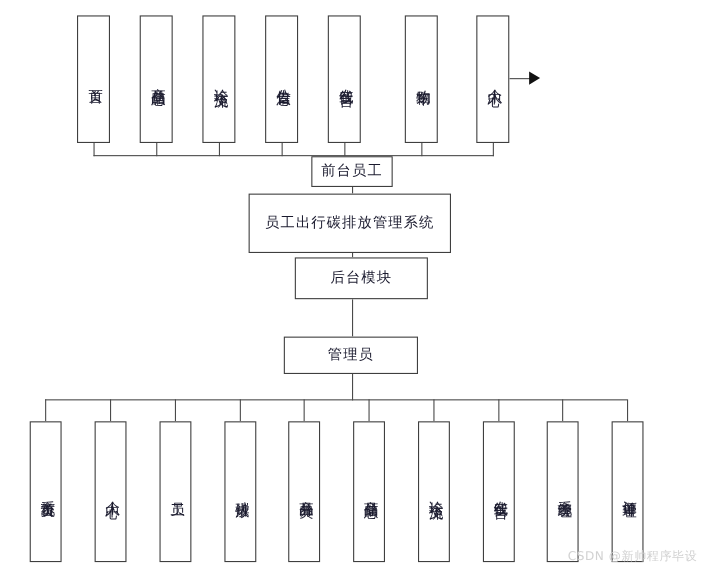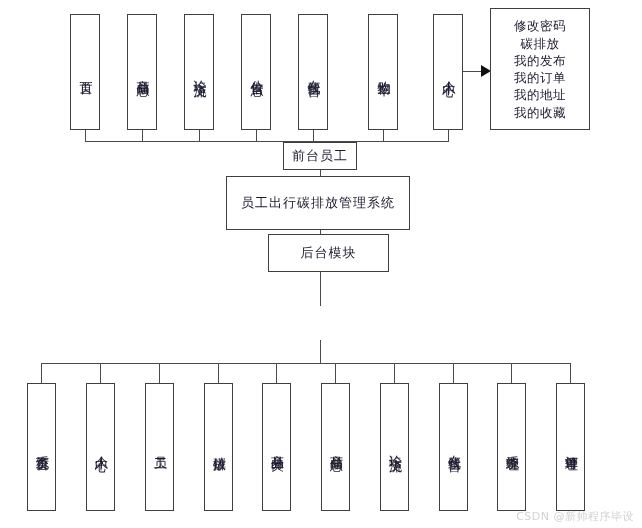--- a/index.html
+++ b/index.html
@@ -60,49 +60,41 @@
     width: 0;
     height: 0;
     border-top: 6px solid transparent;
     border-bottom: 6px solid transparent;
     border-left: 10px solid #111111;
     z-index: 2;
   }
   .watermark {
     position: absolute;
     right: 8px;
-    bottom: 4px;
+    bottom: 15px;
     font-size: 11px;
     color: #d2d2d2;
     letter-spacing: 0.5px;
     z-index: 5;
     white-space: nowrap;
   }
 </style>
 </head>
 <body>
 
 <div id="diagram">
 
   <div class="node node-vert" style="left:70px;  top:14px; width:30px; height:116px;">首页</div>
   <div class="node node-vert" style="left:127px; top:14px; width:30px; height:116px;">商品信息</div>
   <div class="node node-vert" style="left:184px; top:14px; width:30px; height:116px;">论坛交流</div>
   <div class="node node-vert" style="left:241px; top:14px; width:30px; height:116px;">公告信息</div>
   <div class="node node-vert" style="left:298px; top:14px; width:30px; height:116px;">在线留言</div>
   <div class="node node-vert" style="left:368px; top:14px; width:30px; height:116px;">购物车</div>
   <div class="node node-vert" style="left:433px; top:14px; width:30px; height:116px;">个人中心</div>
 
-  <div class="node node-list" style="left:490px; top:8px; width:100px; height:122px;">
-    <span>修改密码</span>
-    <span>碳排放</span>
-    <span>我的发布</span>
-    <span>我的订单</span>
-    <span>我的地址</span>
-    <span>我的收藏</span>
-  </div>
 
   <div class="line h" style="left:463px; top:71px; width:19px;"></div>
   <div class="arrow-head" style="left:481px; top:65px;"></div>
 
   <div class="line v" style="left:85px;  top:130px; height:12px;"></div>
   <div class="line v" style="left:142px; top:130px; height:12px;"></div>
   <div class="line v" style="left:199px; top:130px; height:12px;"></div>
   <div class="line v" style="left:256px; top:130px; height:12px;"></div>
   <div class="line v" style="left:313px; top:130px; height:12px;"></div>
   <div class="line v" style="left:383px; top:130px; height:12px;"></div>
@@ -115,20 +107,21 @@
   <div class="line v" style="left:320px; top:170px; height:6px;"></div>
 
   <div class="node node-horiz" style="left:226px; top:176px; width:184px; height:54px;">员工出行碳排放管理系统</div>
 
   <div class="line v" style="left:320px; top:215px; height:19px;"></div>
 
   <div class="node node-horiz" style="left:268px; top:234px; width:121px; height:38px;">后台模块</div>
 
   <div class="line v" style="left:320px; top:272px; height:34px;"></div>
 
+  <div class="node node-horiz" style="left:258px; top:306px; width:122px; height:34px;">管理员</div>
 
   <div class="line v" style="left:320px; top:340px; height:24px;"></div>
 
   <div class="line h" style="left:41px; top:363px; width:529px;"></div>
 
   <div class="line v" style="left:41px;  top:363px; height:20px;"></div>
   <div class="line v" style="left:100px; top:363px; height:20px;"></div>
   <div class="line v" style="left:159px; top:363px; height:20px;"></div>
   <div class="line v" style="left:218px; top:363px; height:20px;"></div>
   <div class="line v" style="left:276px; top:363px; height:20px;"></div>

